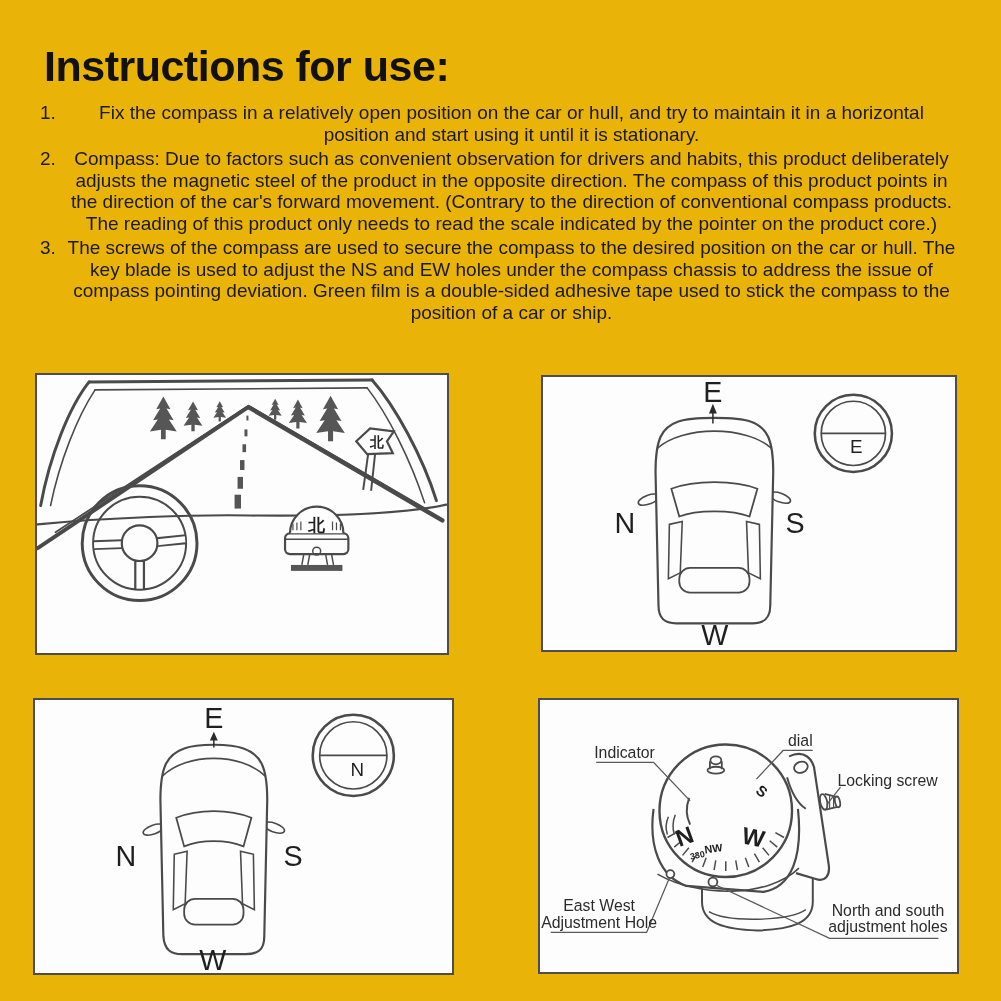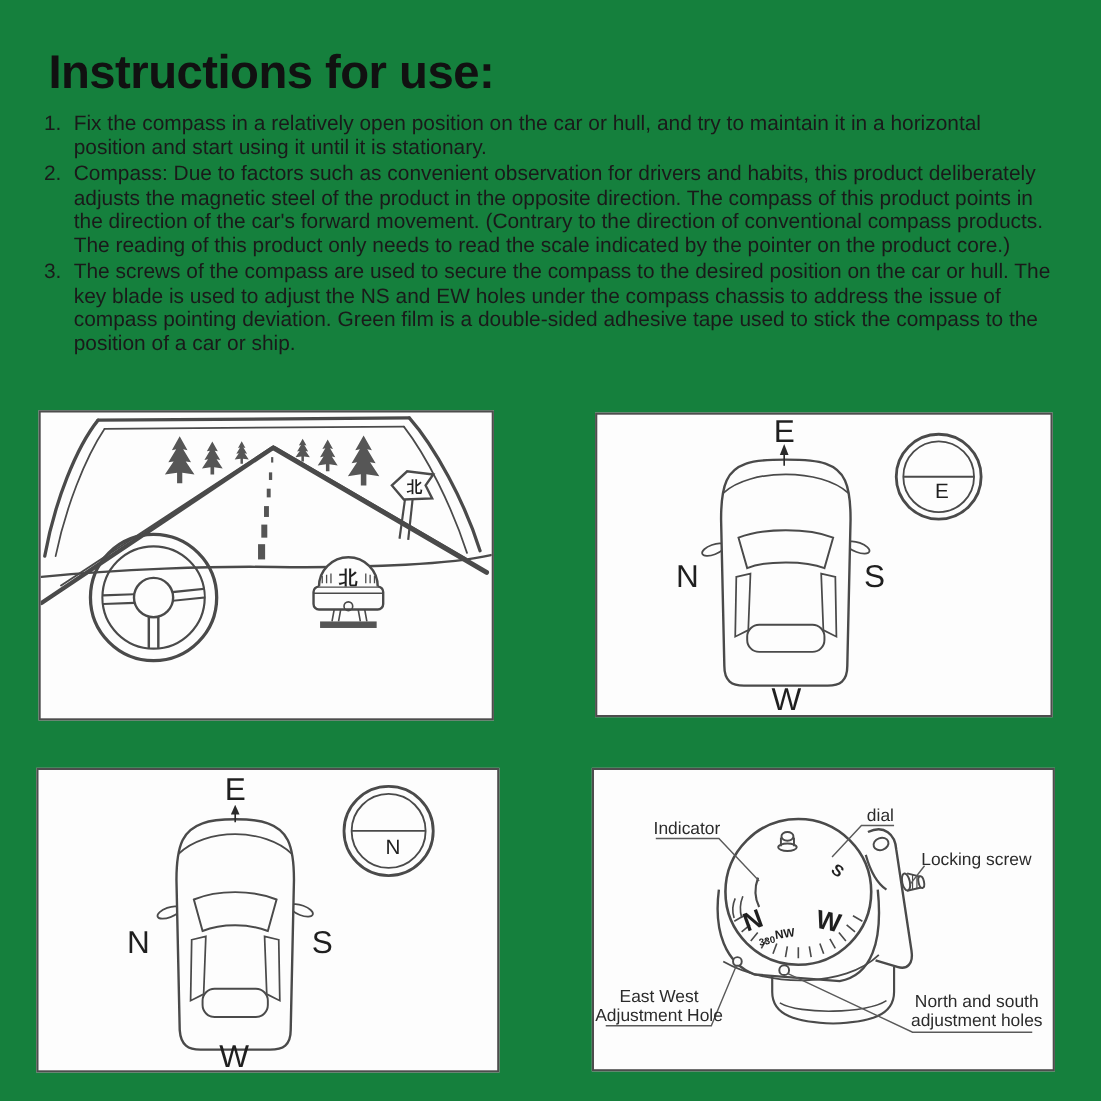--- a/index.html
+++ b/index.html
@@ -1,22 +1,22 @@
 <!DOCTYPE html>
 <html><head>
 <meta charset="utf-8">
 <style>
   html,body{margin:0;padding:0;background:#fff;}
-  .page{position:relative;width:1001px;height:1001px;background:#15803d;overflow:hidden;
+  .page{position:relative;width:1001px;height:1001px;background:#eab308;overflow:hidden;
         font-family:"Liberation Sans", sans-serif;color:#1d1d1d;}
   .title{position:absolute;left:44px;top:42px;font-size:43px;font-weight:bold;letter-spacing:-0.5px;color:#111;}
   .instructions{position:absolute;left:40px;top:102px;width:916px;font-size:19px;line-height:21.5px;color:#1a1a1a;}
   .item{display:flex;margin-bottom:3px;}
   .item .num{flex:none;width:27px;}
-  .item .txt{flex:1;}
+  .item .txt{flex:1;text-align:center;}
   .panel{position:absolute;border:2px solid #4d4d4d;background:#fdfdfd;box-sizing:border-box;}
   .panel svg{display:block;width:100%;height:100%;}
   #panel-windshield{left:35px;top:373px;width:414px;height:282px;}
   #panel-car-east{left:541px;top:375px;width:416px;height:277px;}
   #panel-car-north{left:33px;top:698px;width:421px;height:277px;}
   #panel-product{left:538px;top:698px;width:421px;height:276px;}
   svg text{font-family:"Liberation Sans", sans-serif;fill:#1f1f1f;}
   .dir{font-size:29px;}
   .cmp{font-size:19px;}
   .plabel{font-size:16px;fill:#2b2b2b;}

